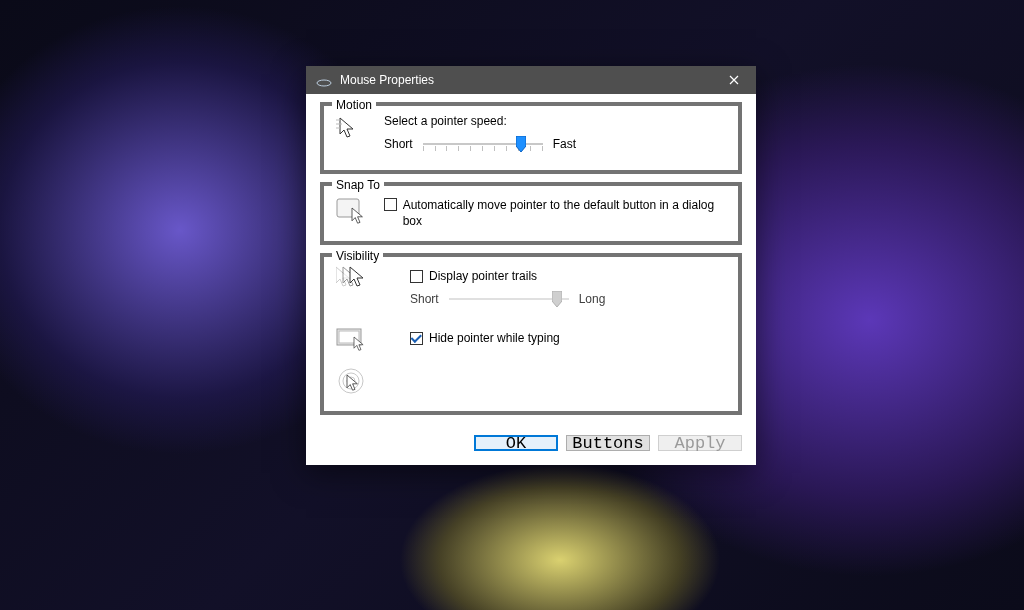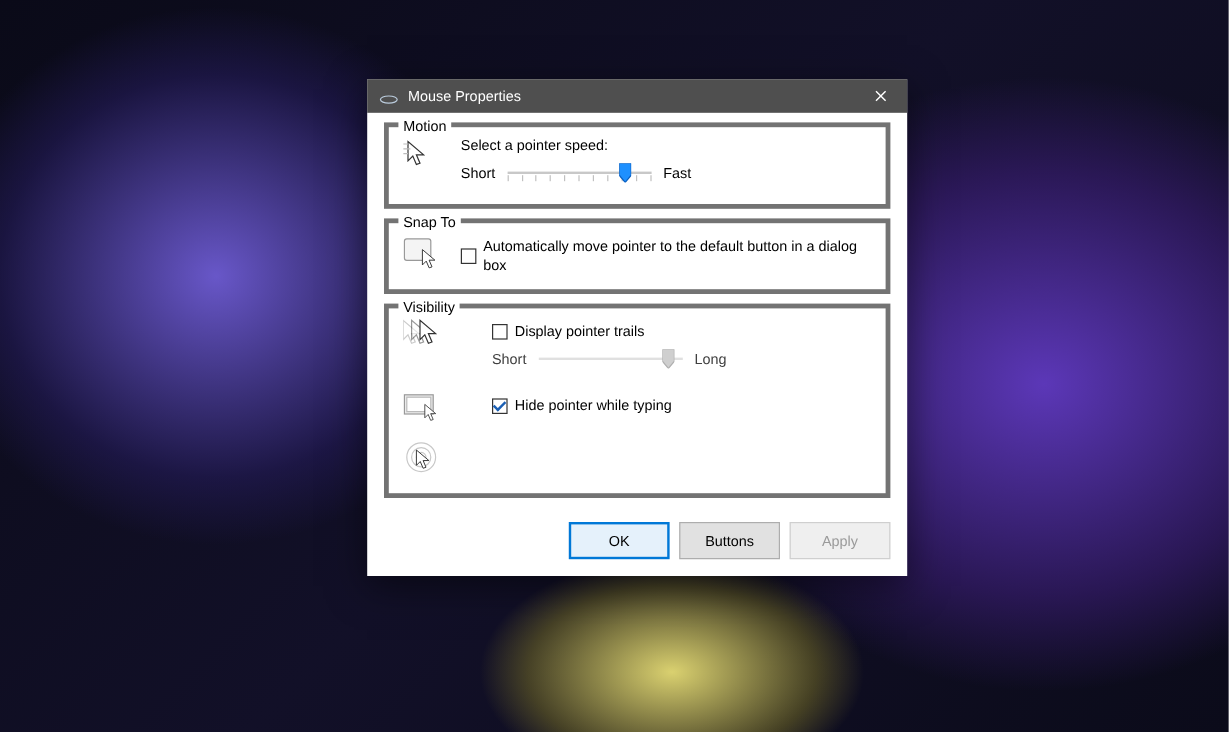--- a/index.html
+++ b/index.html
@@ -32,21 +32,21 @@
   .slider-thumb.blue svg polygon { fill:#1e90ff; stroke:#0a60c2; }
   .slider-thumb.gray svg polygon { fill:#cfcfcf; stroke:#b0b0b0; }
   .chk { width:13px; height:13px; border:1px solid #333; display:inline-flex; align-items:center; justify-content:center; background:#fff; }
   .chk.checked::after { content:""; width:8px; height:4px; border-left:2px solid #1a5fb4; border-bottom:2px solid #1a5fb4; transform: rotate(-45deg) translate(0px,-1px); }
   .disabled { color:#404040; }
   .vis-item { display:flex; align-items:flex-start; gap:26px; margin-bottom:14px; }
   .vis-item:last-child { margin-bottom:4px; }
   .vis-icon { width:48px; flex:0 0 48px; display:flex; justify-content:flex-start; }
   .vis-fields { flex:1; }
   .buttons { display:flex; justify-content:flex-end; gap:8px; padding: 8px 14px 14px 14px; }
-  .btn { min-width:84px; height:31px; font-size:12px; background:#e1e1e1; border:1px solid #adadad; display:flex; align-items:center; justify-content:center; cursor:default; }
+  .btn { min-width:84px; height:16px; font-size:17px; background:#e1e1e1; border:1px solid #adadad; display:flex; align-items:center; justify-content:center; cursor:default;font-family:Liberation Mono, monospace; }
   .btn.primary { background:#e5f1fb; border:2px solid #0078d7; }
   .btn.disabled { color:#9a9a9a; border-color:#cfcfcf; background:#efefef; }
 </style>
 </head>
 <body>
 
 <div class="desktop">
 
   <div class="dialog">
 
@@ -114,21 +114,21 @@
         <div class="group-body">
           <div class="g-icon">
             <svg width="34" height="30" viewBox="0 0 34 30">
               <rect x="1" y="3" width="22" height="18" rx="2" fill="#f4f4f4" stroke="#999"></rect>
               <g transform="translate(16,12) scale(0.8)">
                 <path d="M0 0 L0 16 L4 12 L7 19 L10 18 L7 11 L13 11 Z" fill="#fff" stroke="#333" stroke-width="1"></path>
               </g>
             </svg>
           </div>
           <div class="g-fields">
-            <div class="row" style="align-items:center">
+            <div class="row" style="align-items:flex-start">
               <span class="chk"></span>
               <span class="label" style="line-height:1.3">Automatically move pointer to the default button in a dialog box</span>
             </div>
           </div>
         </div>
       </div>
 
       <div class="group">
         <span class="group-title">Visibility</span>
         <div style="padding:0 12px 10px 12px; margin-top:-6px;">

